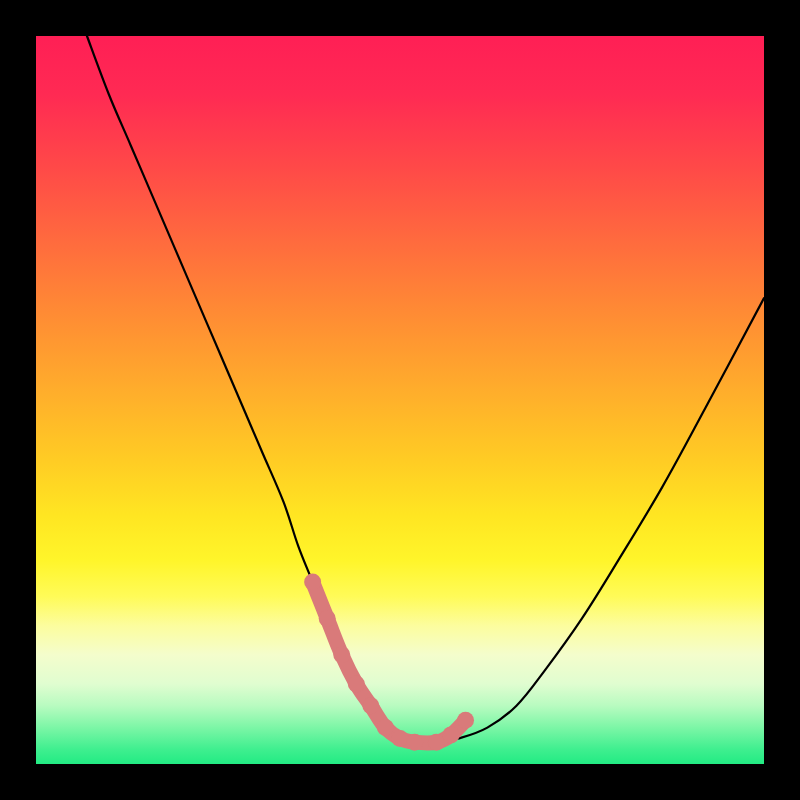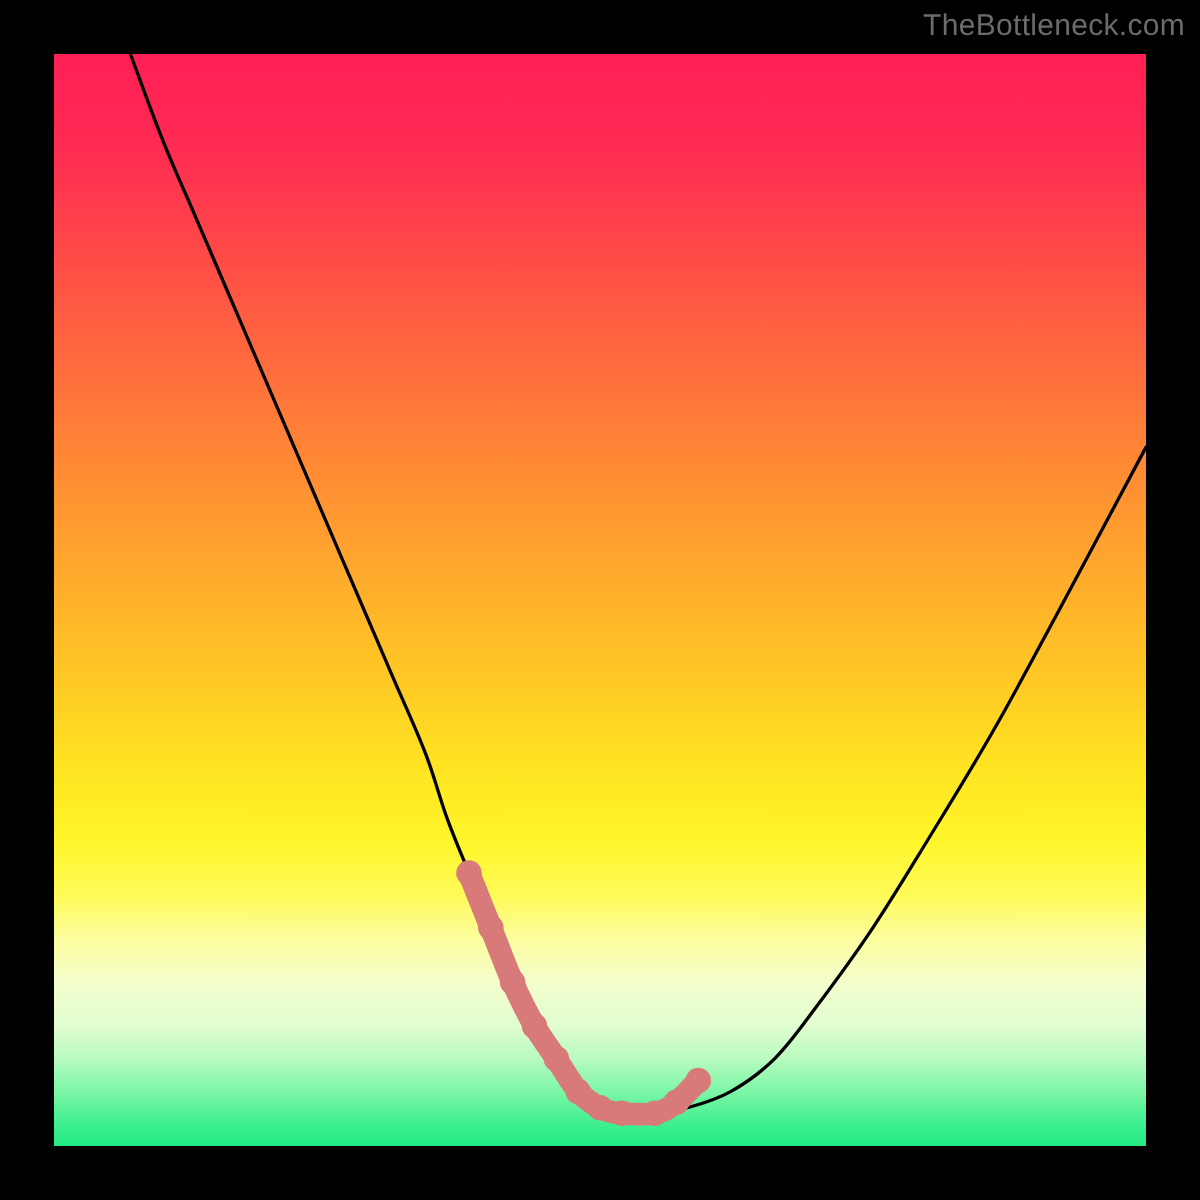--- a/index.html
+++ b/index.html
@@ -62,21 +62,20 @@
     top: 0;
     width: 728px;
     height: 728px;
     overflow: visible;
   }
 </style>
 </head>
 <body>
 
 <div class="frame">
-  <div class="watermark">TheBottleneck.com</div>
   <div class="plot">
     <svg class="curve" viewBox="0 0 728 728">
       <path id="curve-path" fill="none" stroke="#000" stroke-width="2.2" stroke-linecap="round" d="M 50.96 0.00 C 54.89 10.48, 64.94 38.58, 72.80 58.24 C 80.66 77.90, 86.78 90.85, 94.64 109.20 C 102.50 127.55, 108.62 141.81, 116.48 160.16 C 124.34 178.51, 130.46 192.77, 138.32 211.12 C 146.18 229.47, 152.30 243.73, 160.16 262.08 C 168.02 280.43, 174.14 294.69, 182.00 313.04 C 189.86 331.39, 195.98 345.65, 203.84 364.00 C 211.70 382.35, 217.82 396.61, 225.68 414.96 C 233.54 433.31, 240.97 448.88, 247.52 465.92 C 254.07 482.96, 256.84 495.19, 262.08 509.60 C 267.32 524.01, 271.40 532.90, 276.64 546.00 C 281.88 559.10, 285.96 569.30, 291.20 582.40 C 296.44 595.50, 300.52 607.01, 305.76 618.80 C 311.00 630.59, 315.08 638.75, 320.32 647.92 C 325.56 657.09, 329.64 661.90, 334.88 669.76 C 340.12 677.62, 344.20 685.70, 349.44 691.60 C 354.68 697.50, 358.76 699.90, 364.00 702.52 C 369.24 705.14, 372.01 705.50, 378.56 706.16 C 385.11 706.82, 392.54 706.82, 400.40 706.16 C 408.26 705.50, 413.07 705.14, 422.24 702.52 C 431.41 699.90, 440.88 697.50, 451.36 691.60 C 461.84 685.70, 470.00 680.24, 480.48 669.76 C 490.96 659.28, 497.81 649.08, 509.60 633.36 C 521.39 617.64, 532.90 602.06, 546.00 582.40 C 559.10 562.74, 567.99 547.75, 582.40 524.16 C 596.81 500.57, 610.36 478.88, 626.08 451.36 C 641.80 423.84, 651.41 405.35, 669.76 371.28 C 688.11 337.21, 717.52 281.74, 728.00 262.08"></path>
       <g id="highlight-group">
           <path d="M 276.64 546.00 C 279.26 552.55, 285.96 569.30, 291.20 582.40 C 296.44 595.50, 300.52 607.01, 305.76 618.80 C 311.00 630.59, 315.08 638.75, 320.32 647.92 C 325.56 657.09, 329.64 661.90, 334.88 669.76 C 340.12 677.62, 344.20 685.70, 349.44 691.60 C 354.68 697.50, 358.76 699.90, 364.00 702.52 C 369.24 705.14, 372.01 705.50, 378.56 706.16 C 385.11 706.82, 393.85 707.47, 400.40 706.16 C 406.95 704.85, 409.72 702.81, 414.96 698.88 C 420.20 694.95, 426.90 686.94, 429.52 684.32" fill="none" stroke="#d97a7a" stroke-width="15" stroke-linecap="round" stroke-linejoin="round"></path>
           <circle cx="276.64" cy="546.00" r="8.5" fill="#d97a7a"></circle>
           <circle cx="291.20" cy="582.40" r="8.5" fill="#d97a7a"></circle>
           <circle cx="305.76" cy="618.80" r="8.5" fill="#d97a7a"></circle>
           <circle cx="320.32" cy="647.92" r="8.5" fill="#d97a7a"></circle>
           <circle cx="334.88" cy="669.76" r="8.5" fill="#d97a7a"></circle>

